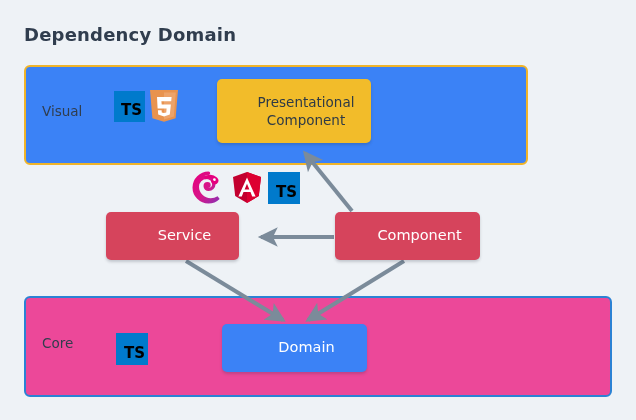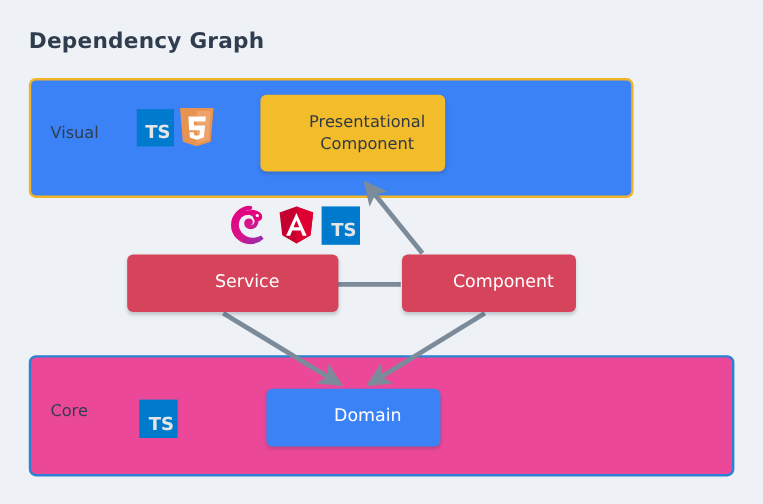--- a/index.html
+++ b/index.html
@@ -65,21 +65,21 @@
     left: 16px;
     top: 37px;
   }
 
   
   .tech-icon {
     position: absolute;
   }
   .ts-icon {
     background: #007acc;
-    color: #e5e5e5;
+    color: #000000;
     font-family: "DejaVu Sans", "Liberation Sans", sans-serif;
     font-weight: bold;
     display: flex;
     align-items: flex-end;
     justify-content: flex-end;
     box-sizing: border-box;
   }
   .ts-icon span {
     line-height: 1;
   }
@@ -151,21 +151,21 @@
     left: 217px;
     top: 79px;
     width: 154px;
     height: 64px;
     background: #f2bc2a;
     color: #2e3a46;
   }
   #node-service {
     left: 106px;
     top: 212px;
-    width: 176px;
+    width: 133px;
     height: 48px;
     background: #d6445c;
     color: #ffffff;
     font-size: 14.5px;
   }
   #node-component {
     left: 335px;
     top: 212px;
     width: 145px;
     height: 48px;
@@ -191,21 +191,21 @@
     width: 636px;
     height: 420px;
     z-index: 4;
   }
 </style>
 </head>
 <body>
 
 <div id="canvas">
 
-  <div class="diagram-title">Dependency Graph</div>
+  <div class="diagram-title">Dependency Domain</div>
 
   <div class="layer-panel visual">
     <div class="layer-label visual-label">Visual</div>
   </div>
 
   <div class="layer-panel core">
     <div class="layer-label core-label">Core</div>
   </div>
 
   <div class="tech-icon ts-icon" id="ts-visual">

